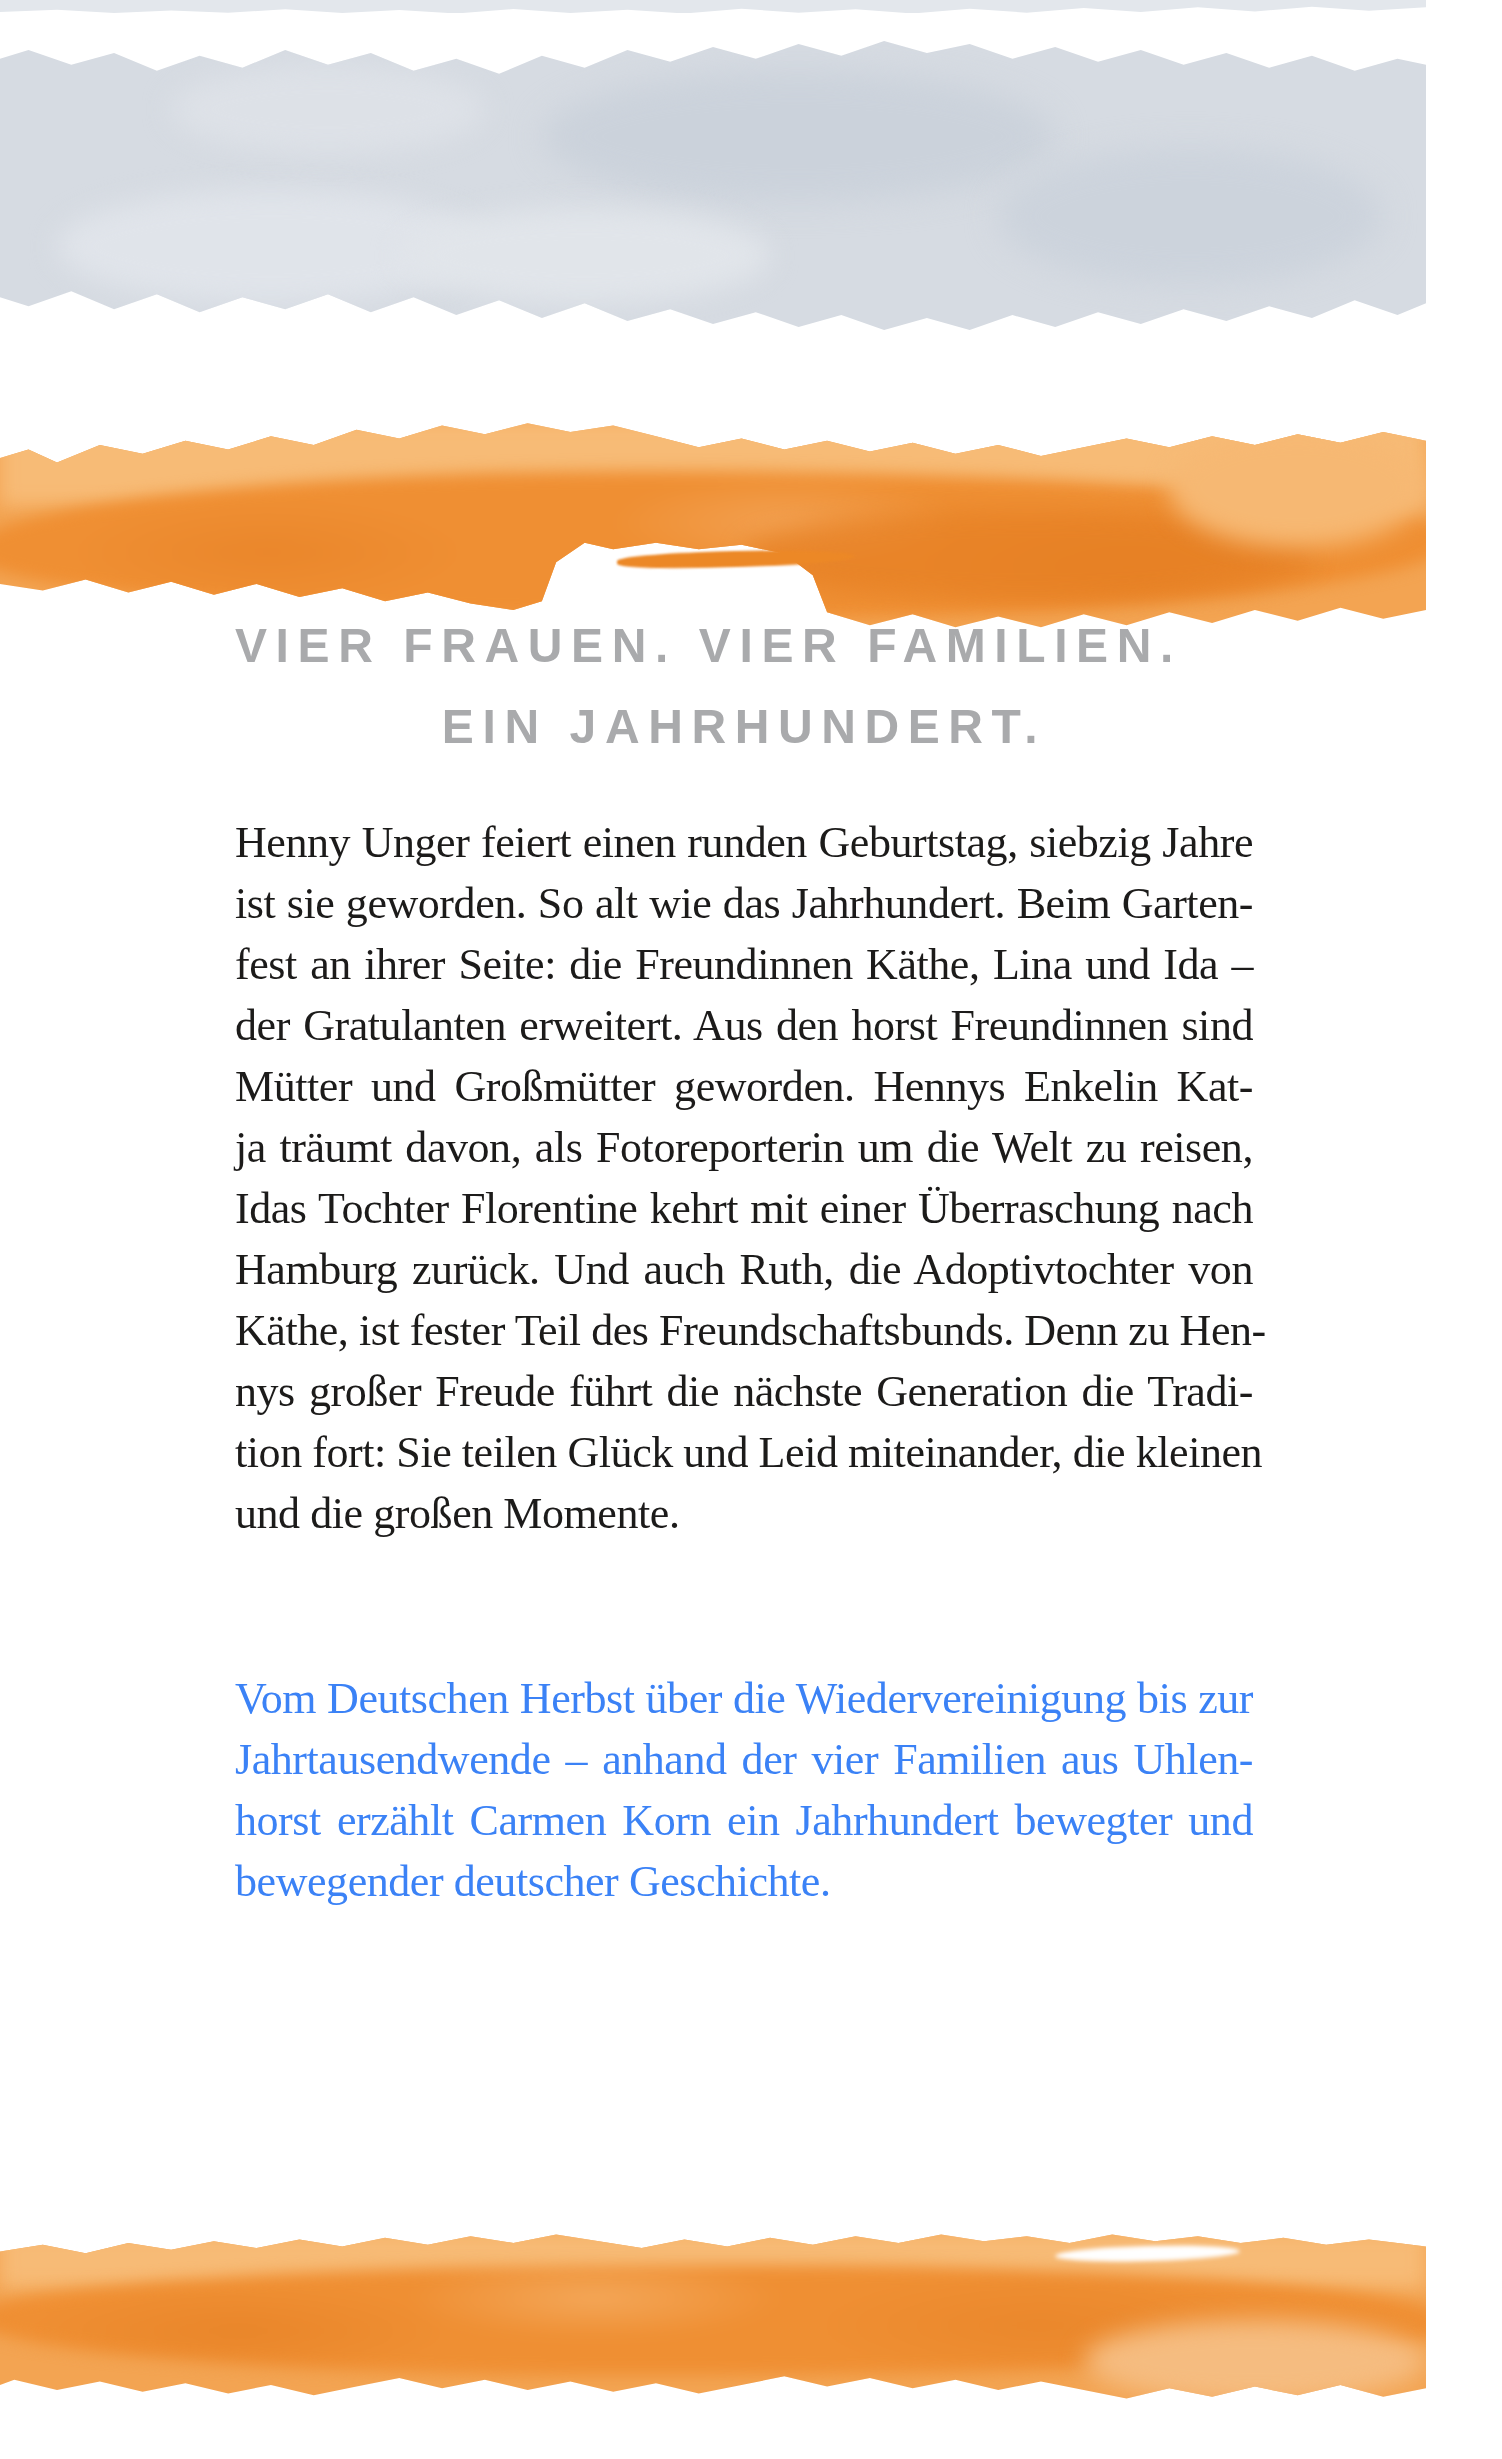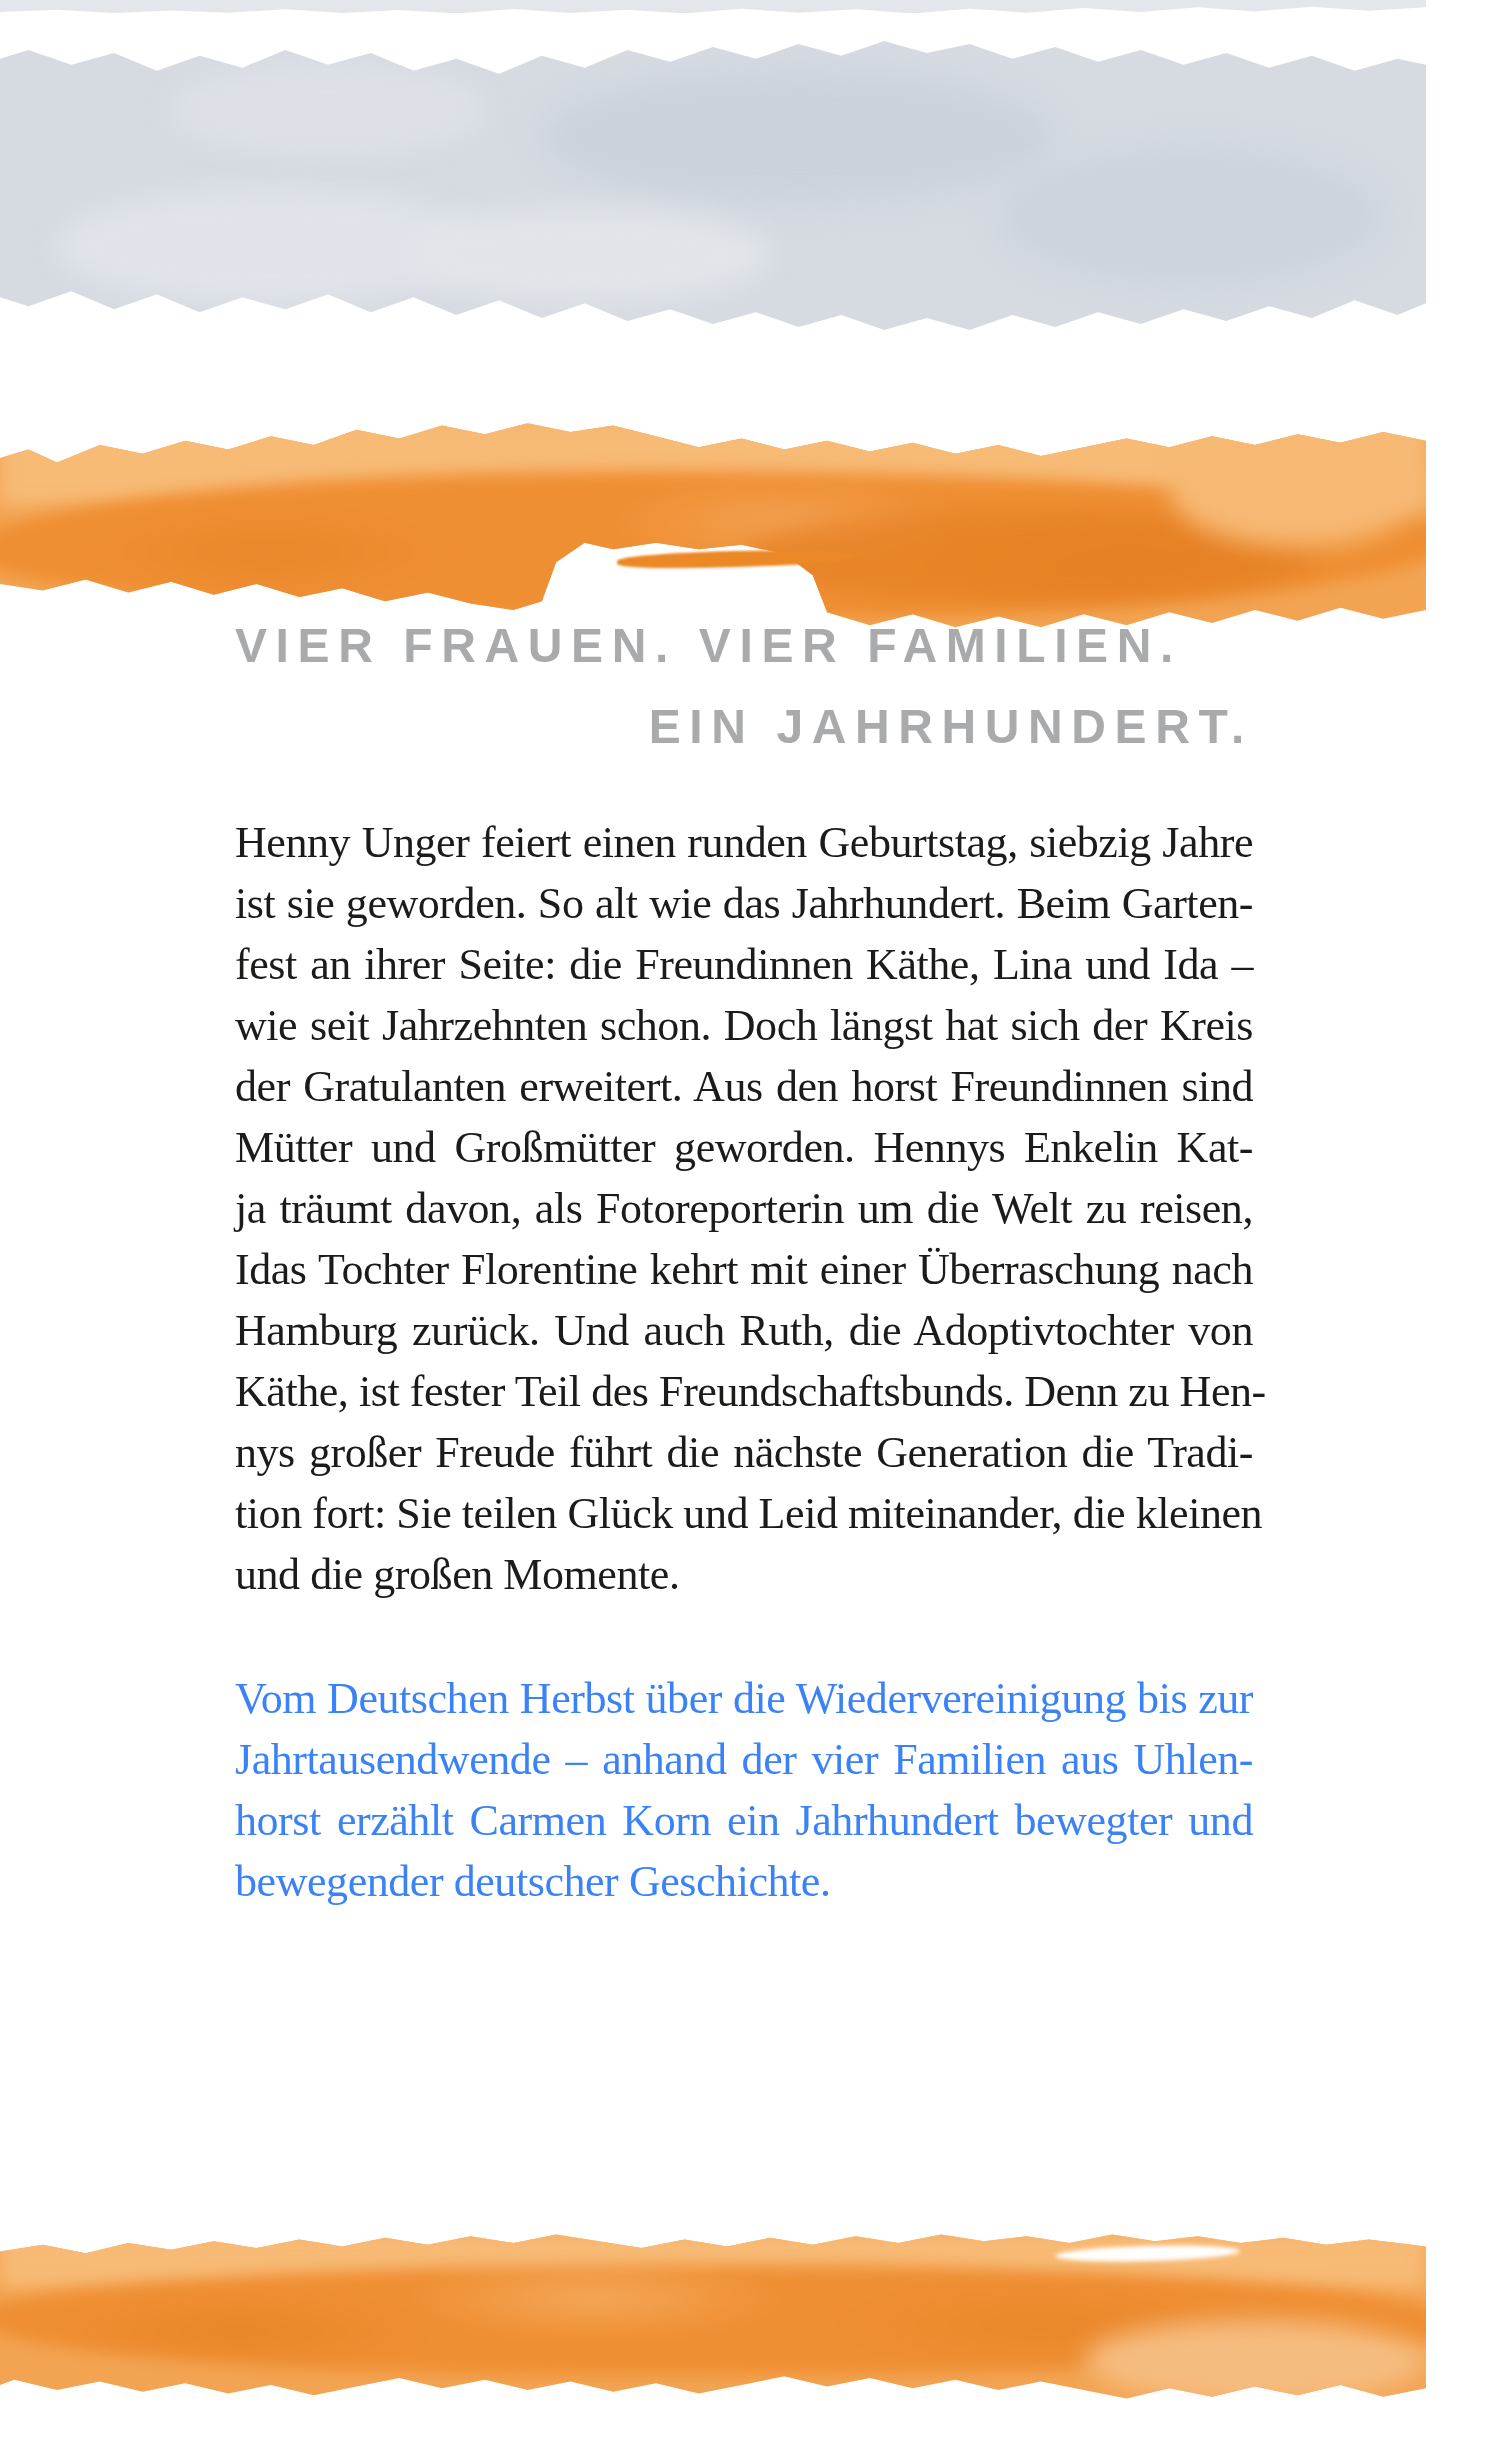--- a/index.html
+++ b/index.html
@@ -70,21 +70,21 @@
   .orange-bottom .ws { left: 74%; top: 9%; width: 13%; height: 9%; background: #ffffff; border-radius: 50%; transform: rotate(-1.5deg); filter: blur(1.9px); }
 
   
   .tagline {
     position: absolute; left: 235px; top: 605px; width: 1018px;
     font-family: "Liberation Sans", sans-serif;
     font-weight: 700; font-size: 48px; line-height: 81px;
     letter-spacing: 8.6px; color: #a9aaac;
   }
   .tagline .l1 { text-align: left; }
-  .tagline .l2 { text-align: right; }
+  .tagline .l2 { text-align: center; }
 
   .synopsis, .closing {
     position: absolute; left: 235px; width: 1018px;
     font-size: 44px; line-height: 61px; letter-spacing: -0.01em;
   }
   .synopsis { top: 812px;  color: #1c1b1a; }
   .closing  { top: 1668px; color: #3b82f6; }
 
   .line { text-align: justify; text-align-last: justify; white-space: nowrap; }
   .line.last { text-align-last: left; }
@@ -114,21 +114,20 @@
 
   <div class="tagline">
     <div class="l1">VIER FRAUEN. VIER FAMILIEN.</div>
     <div class="l2">EIN JAHRHUNDERT.</div>
   </div>
 
   <div class="synopsis">
     <div class="line">Henny Unger feiert einen runden Geburtstag, siebzig Jahre</div>
     <div class="line">ist sie geworden. So alt wie das Jahrhundert. Beim Garten-</div>
     <div class="line">fest an ihrer Seite: die Freundinnen Käthe, Lina und Ida –</div>
-    <div class="line">wie seit Jahrzehnten schon. Doch längst hat sich der Kreis</div>
     <div class="line">der Gratulanten erweitert. Aus den horst Freundinnen sind</div>
     <div class="line">Mütter und Großmütter geworden. Hennys Enkelin Kat-</div>
     <div class="line">ja träumt davon, als Fotoreporterin um die Welt zu reisen,</div>
     <div class="line">Idas Tochter Florentine kehrt mit einer Überraschung nach</div>
     <div class="line">Hamburg zurück. Und auch Ruth, die Adoptivtochter von</div>
     <div class="line">Käthe, ist fester Teil des Freundschaftsbunds. Denn zu Hen-</div>
     <div class="line">nys großer Freude führt die nächste Generation die Tradi-</div>
     <div class="line">tion fort: Sie teilen Glück und Leid miteinander, die kleinen</div>
     <div class="line last">und die großen Momente.</div>
   </div>

